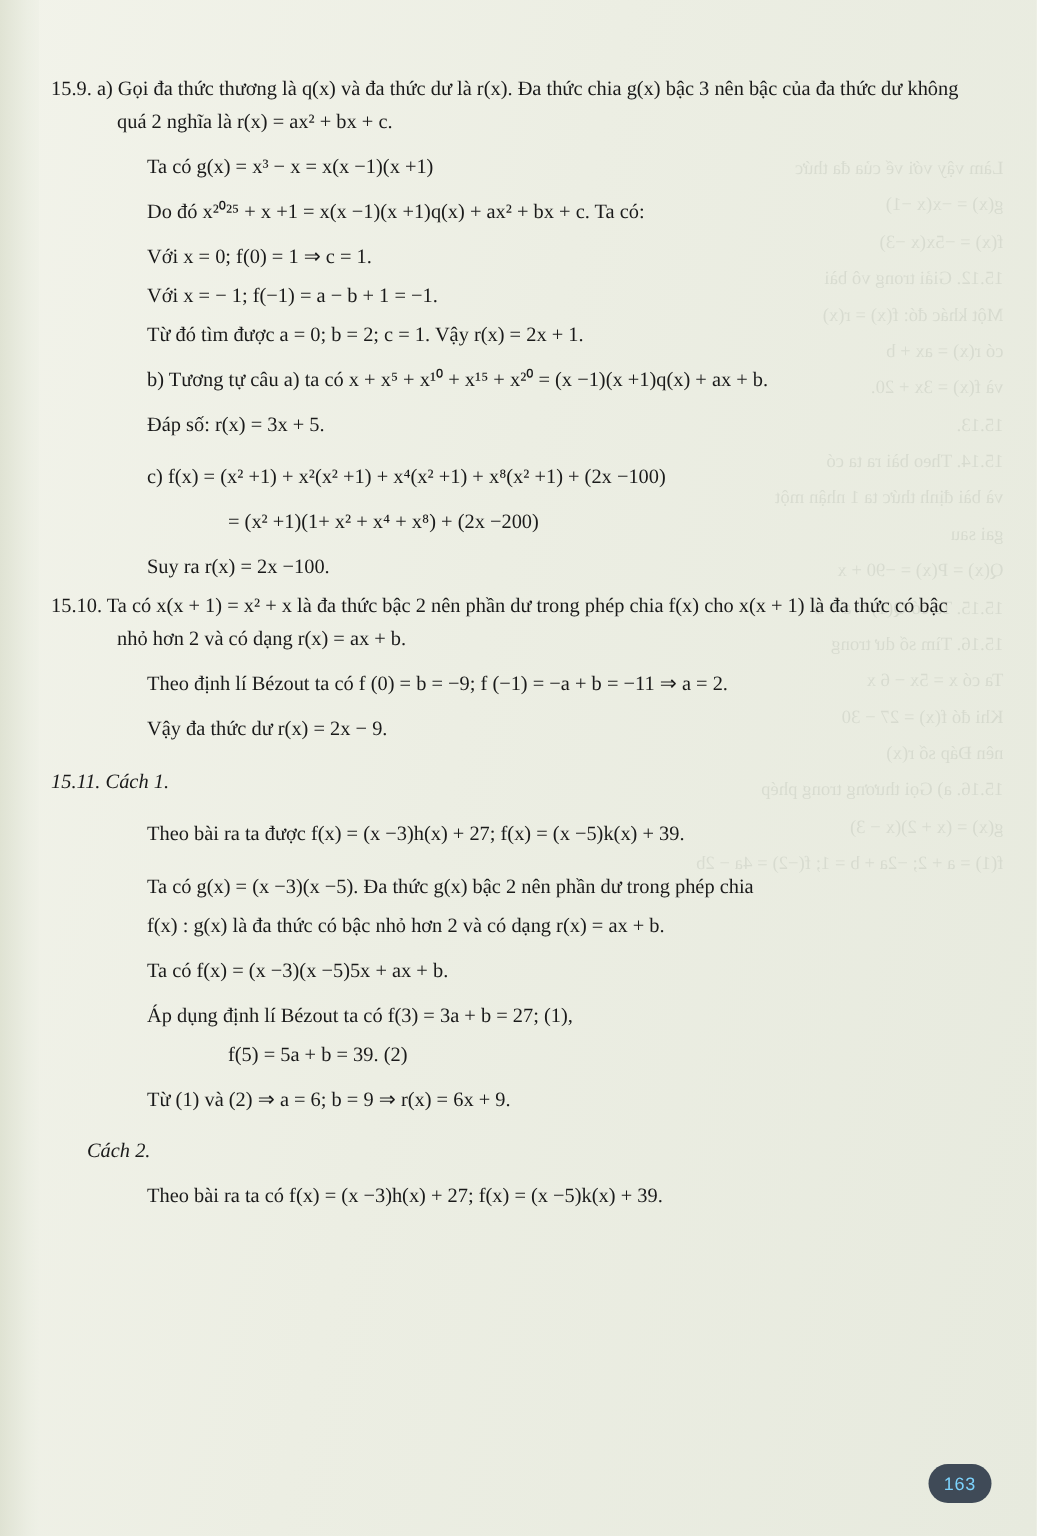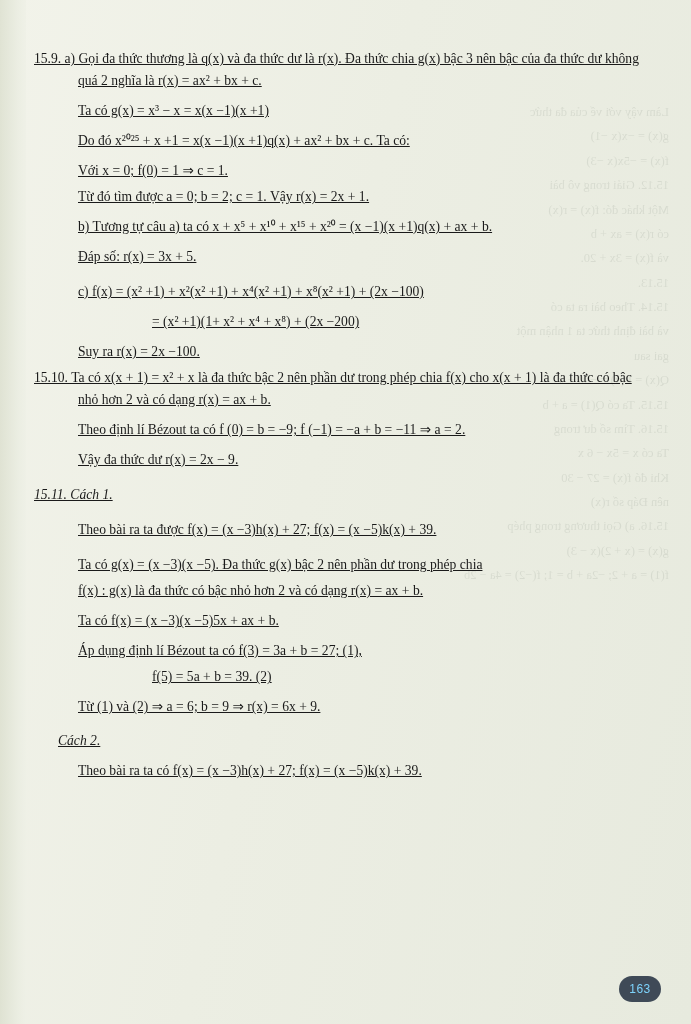--- a/index.html
+++ b/index.html
@@ -29,27 +29,27 @@
     opacity: .7;
   }
   .content {
     position: absolute;
     left: 34px;
     top: 48px;
     width: 606px;
     font-size: 13.6px;
     line-height: 1.62;
   }
-  .block { margin-bottom: 2px; text-decoration: underline; }
+  .block { margin-bottom: 2px; }
   .ln {
     margin: 0 0 4px 0;
     white-space: normal;
   }
   .indent1 { margin-left: 24px; }
-  .indent2 { margin-left: 44px; }
+  .indent2 { margin-left: 64px; }
   .indent3 { margin-left: 118px; }
   .it { font-style: italic; }
   .hang {
     padding-left: 44px;
     text-indent: -44px;
   }
   .hang2 {
     padding-left: 24px;
     text-indent: -24px;
   }
@@ -119,20 +119,21 @@
   <div class="content">
 
     <div class="block">
       <p class="ln hang">15.9. a) Gọi đa thức thương là q(x) và đa thức dư là r(x). Đa thức chia g(x) bậc 3 nên bậc của đa thức dư không quá 2 nghĩa là r(x) = ax² + bx + c.</p>
       <div class="spacer-sm"></div>
       <p class="ln indent2">Ta có  g(x) = x³ − x = x(x −1)(x +1)</p>
       <div class="spacer-sm"></div>
       <p class="ln indent2">Do đó  x²⁰²⁵ + x +1 = x(x −1)(x +1)q(x) + ax² + bx + c. Ta có:</p>
       <div class="spacer-sm"></div>
       <p class="ln indent2">Với x = 0; f(0) = 1 ⇒ c = 1.</p>
+      <p class="ln indent2">Với x = − 1; f(−1) = a − b + 1 = −1.</p>
       <p class="ln indent2">Từ đó tìm được a = 0; b = 2; c = 1. Vậy r(x) = 2x + 1.</p>
       <div class="spacer-sm"></div>
       <p class="ln indent2">b) Tương tự câu a) ta có  x + x⁵ + x¹⁰ + x¹⁵ + x²⁰ = (x −1)(x +1)q(x) + ax + b.</p>
       <div class="spacer-sm"></div>
       <p class="ln indent2">Đáp số: r(x) = 3x + 5.</p>
       <div class="spacer-md"></div>
       <p class="ln indent2">c)  f(x) = (x² +1) + x²(x² +1) + x⁴(x² +1) + x⁸(x² +1) + (2x −100)</p>
       <div class="spacer-sm"></div>
       <p class="ln indent3">= (x² +1)(1+ x² + x⁴ + x⁸) + (2x −200)</p>
       <div class="spacer-sm"></div>

